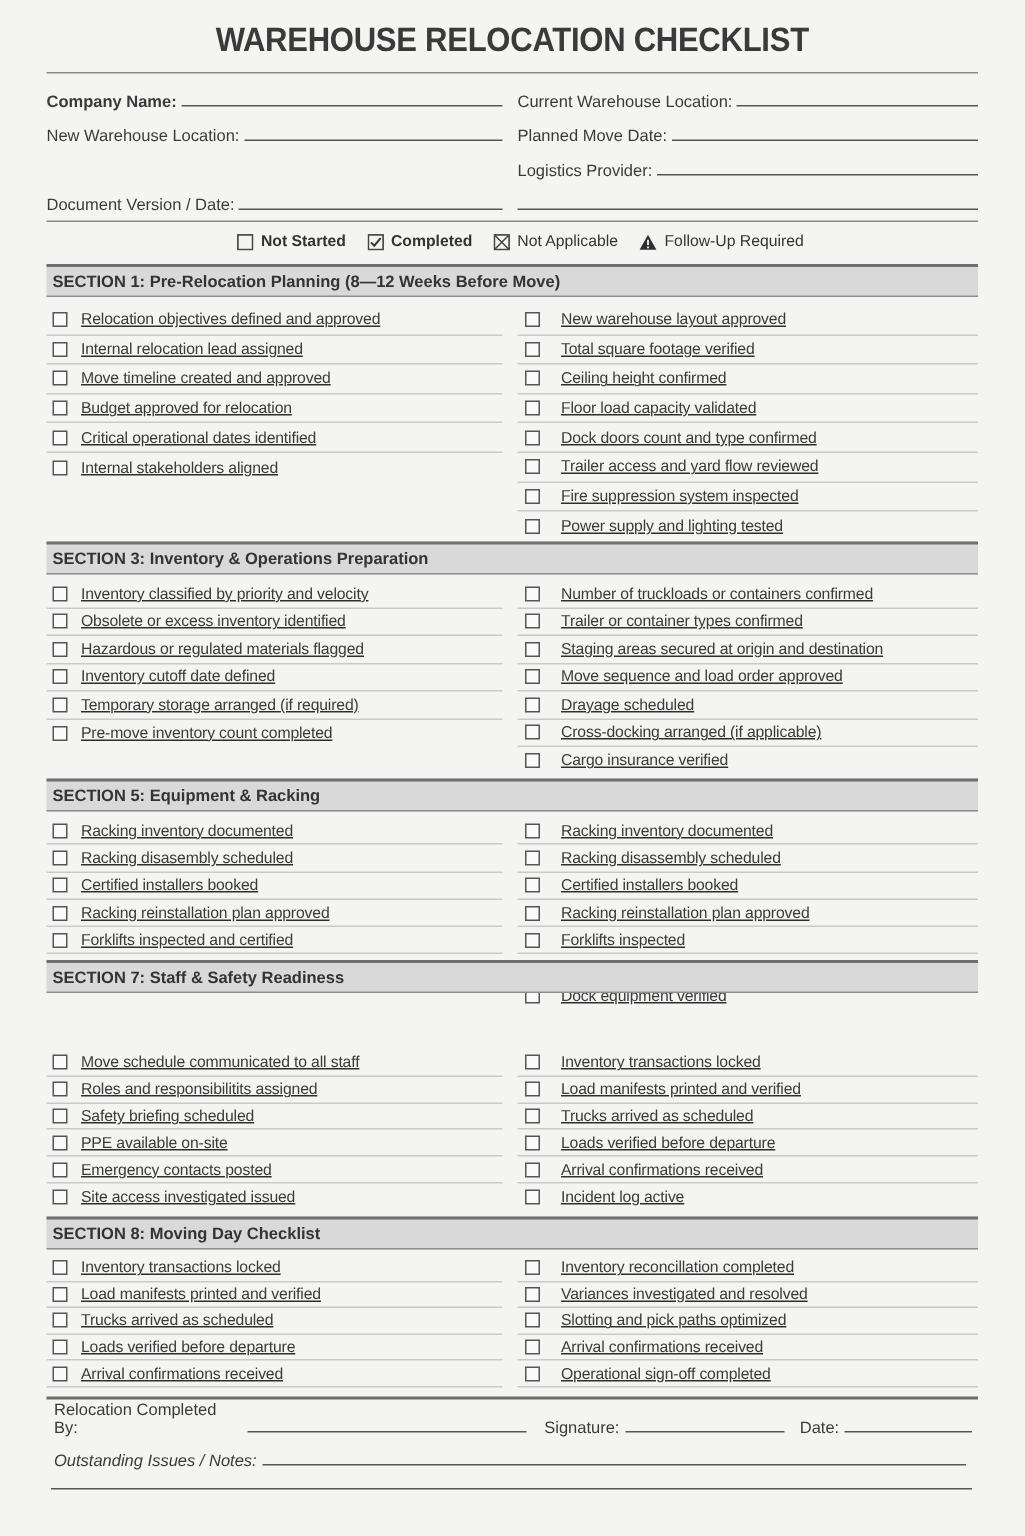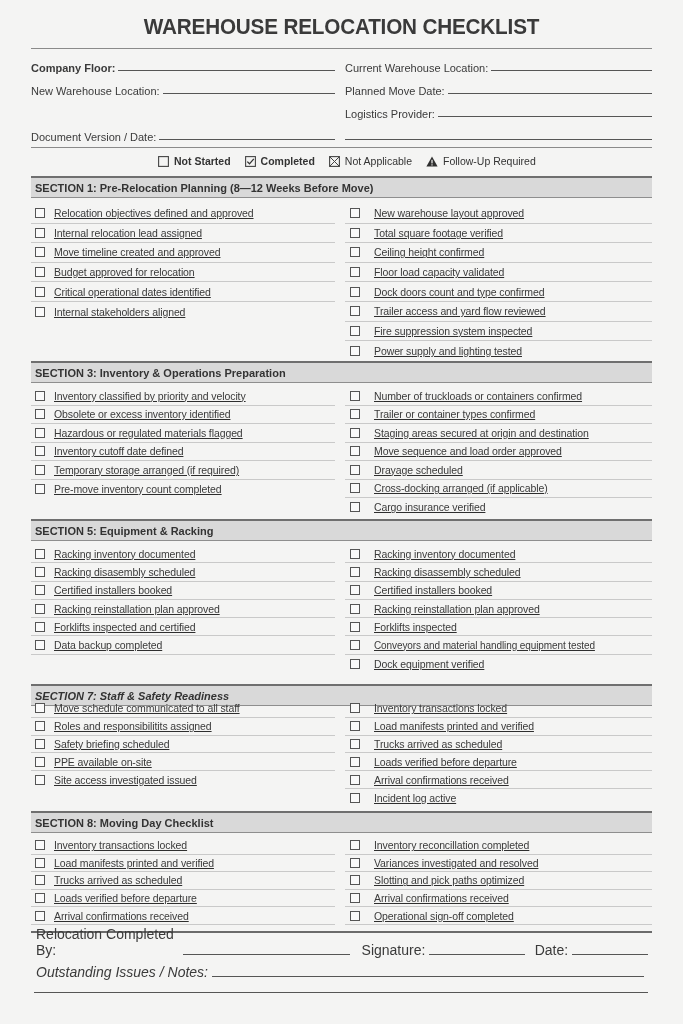--- a/index.html
+++ b/index.html
@@ -48,33 +48,33 @@
       border-bottom: 1px solid #c9c9c9; font-size: 10.5px; color: #3a3a3a;
       white-space: nowrap;
     }
     .cb {
       width: 10px; height: 10px; border: 1.2px solid #555; background: #fafafa;
       flex: none; margin-left: 4px; margin-right: 9px;
     }
     .col.right .cb { margin-left: 5px; margin-right: 14px; }
     .item .t { letter-spacing: -0.1px; }
 
-    .footer-row { position: absolute; font-size: 14px; color: #3a3a3a; height: 16px; display: flex; align-items: flex-end; }
+    .footer-row { position: absolute; font-size: 11px; color: #3a3a3a; height: 16px; display: flex; align-items: flex-end; }
     .footer-row .line { border-bottom: 1px solid #555; height: 1px; margin: 0 4px 3px 4px; }
   </style>
 </head>
 <body>
 
 <div class="page">
 
   <div class="title">WAREHOUSE RELOCATION CHECKLIST</div>
   <div class="rule-mid" style="top:48px;"></div>
 
   <div class="info-row" style="left:31px; top:56px; width:304px;">
-    <span class="lbl bold">Company Floor:</span>
+    <span class="lbl bold">Company Name:</span>
     <span class="line"></span>
   </div>
   <div class="info-row" style="left:345px; top:56px; width:307px;">
     <span class="lbl">Current Warehouse Location:</span>
     <span class="line"></span>
   </div>
 
   <div class="info-row" style="left:31px; top:79px; width:304px;">
     <span class="lbl">New Warehouse Location:</span>
     <span class="line"></span>
@@ -301,37 +301,41 @@
     <div class="item" style="height:18.3px; font-size:10px; letter-spacing:-0.3px">
         <span class="cb"></span>
         <span class="t">Conveyors and material handling equipment tested</span>
       </div>
     <div class="item" style="height:18.3px; border-bottom:none">
         <span class="cb"></span>
         <span class="t">Dock equipment verified</span>
       </div>
   </div>
 
-  <div class="section-head" style="top:684px;font-style:italic;">SECTION 7: Staff &amp; Safety Readiness</div>
+  <div class="section-head" style="top:640px;">SECTION 7: Staff &amp; Safety Readiness</div>
   <div class="col" style="left:31px; top:700px; width:304px;">
     <div class="item" style="height:17.8px">
         <span class="cb"></span>
         <span class="t">Move schedule communicated to all staff</span>
       </div>
     <div class="item" style="height:17.8px">
         <span class="cb"></span>
         <span class="t">Roles and responsibilitits assigned</span>
       </div>
     <div class="item" style="height:17.8px">
         <span class="cb"></span>
         <span class="t">Safety briefing scheduled</span>
       </div>
     <div class="item" style="height:17.8px">
         <span class="cb"></span>
         <span class="t">PPE available on-site</span>
+      </div>
+    <div class="item" style="height:17.8px">
+        <span class="cb"></span>
+        <span class="t">Emergency contacts posted</span>
       </div>
     <div class="item" style="height:17.8px; border-bottom:none">
         <span class="cb"></span>
         <span class="t">Site access investigated issued</span>
       </div>
   </div>
   <div class="col right" style="left:345px; top:700px; width:307px;">
     <div class="item" style="height:17.8px">
         <span class="cb"></span>
         <span class="t">Inventory transactions locked</span>

